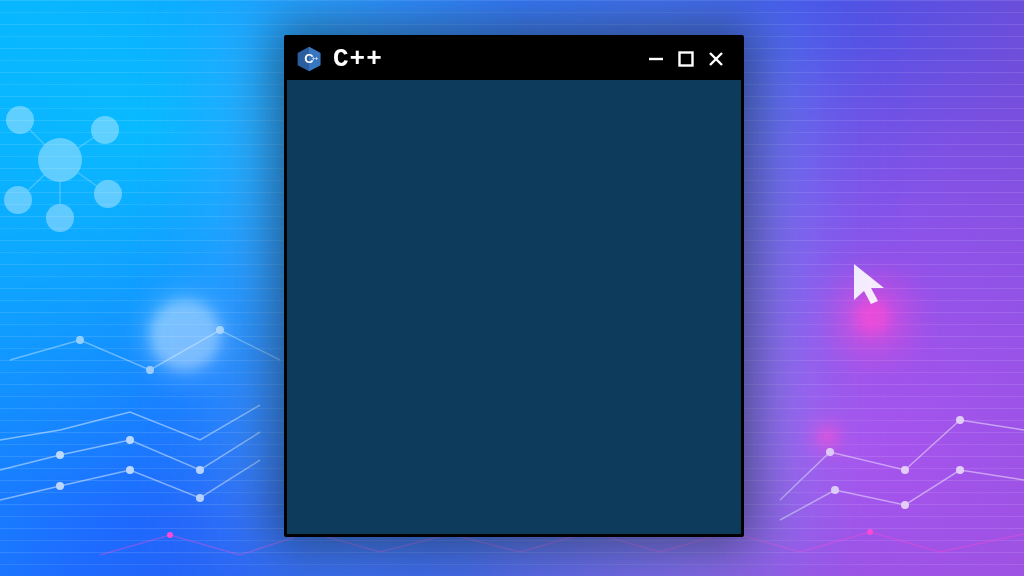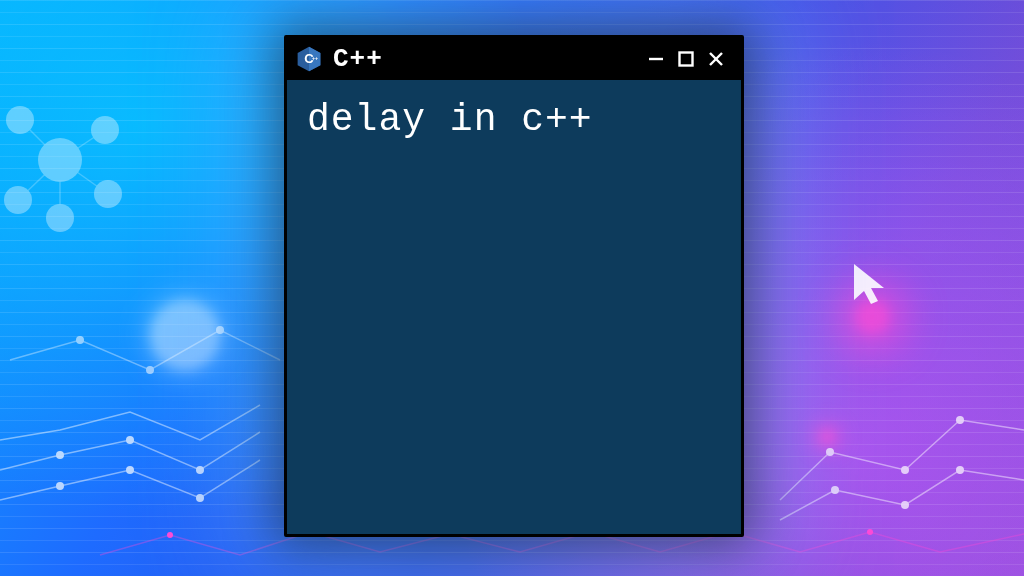--- a/index.html
+++ b/index.html
@@ -183,14 +183,13 @@
           <rect x="2.5" y="2.5" width="13" height="13"></rect>
         </svg>
     </div>
     <div class="btn">
       <svg width="18" height="18" viewBox="0 0 18 18">
           <line x1="3" y1="3" x2="15" y2="15"></line>
           <line x1="15" y1="3" x2="3" y2="15"></line>
         </svg>
     </div>
   </div>
-  <div class="content">delay in c++</div>
 </div>
 
 </body></html>

